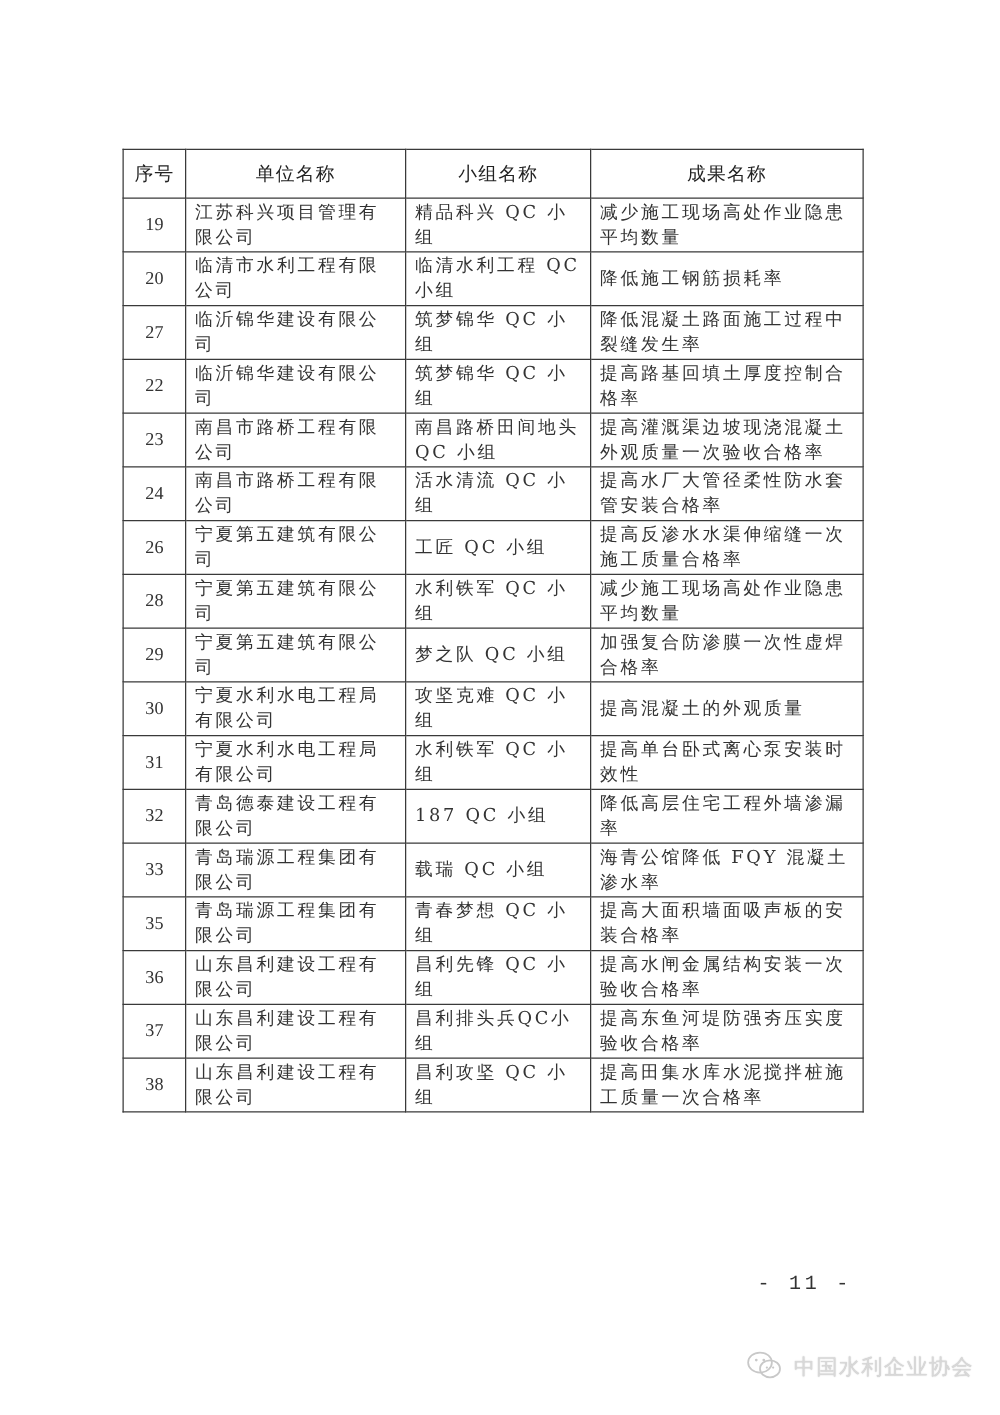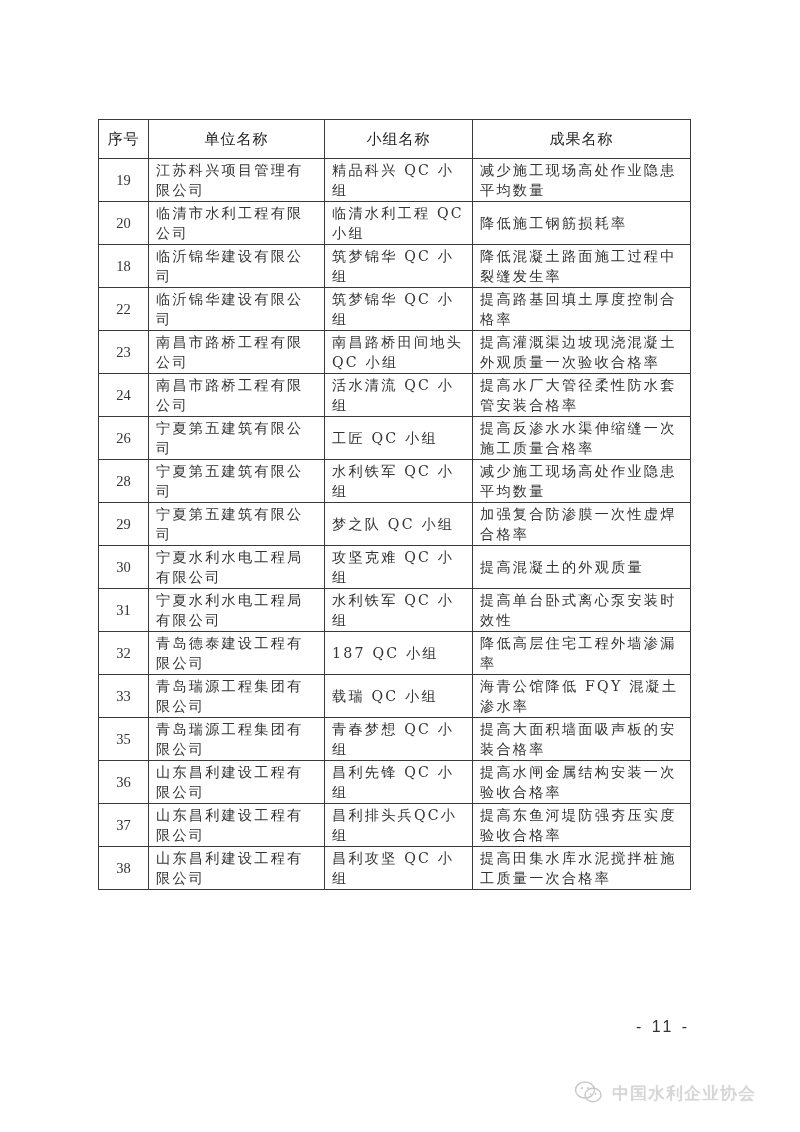--- a/index.html
+++ b/index.html
@@ -51,26 +51,25 @@
       font-size: 14.5px;
       font-family: "Liberation Serif", "DejaVu Serif", serif;
       padding: 0;
     }
     .page-number {
       position: absolute;
       left: 606px; top: 1018px;
       font-size: 16px;
       letter-spacing: 3px;
       color: #333;
-      font-family: Liberation Sans, sans-serif;
-      margin-left: 30px;
+      font-family: Liberation Mono, monospace;
     }
     .watermark {
       position: absolute;
-      left: 574px; top: 1080px;
+      left: 597px; top: 1080px;
       display: flex; align-items: center;
       color: #d8d8d8;
       font-size: 17px;
       font-family: "DejaVu Sans", "Liberation Sans", sans-serif;
       text-shadow: 0 0 1px #b8b8b8;
       letter-spacing: 1px;
     }
     .watermark svg { margin-right: 8px; }
   </style>
 </head>
@@ -98,21 +97,21 @@
         <td>精品科兴 QC 小组</td>
         <td>减少施工现场高处作业隐患平均数量</td>
       </tr>
       <tr>
         <td class="no">20</td>
         <td>临清市水利工程有限公司</td>
         <td>临清水利工程 QC 小组</td>
         <td>降低施工钢筋损耗率</td>
       </tr>
       <tr>
-        <td class="no">18</td>
+        <td class="no">27</td>
         <td>临沂锦华建设有限公司</td>
         <td>筑梦锦华 QC 小组</td>
         <td>降低混凝土路面施工过程中裂缝发生率</td>
       </tr>
       <tr>
         <td class="no">22</td>
         <td>临沂锦华建设有限公司</td>
         <td>筑梦锦华 QC 小组</td>
         <td>提高路基回填土厚度控制合格率</td>
       </tr>

